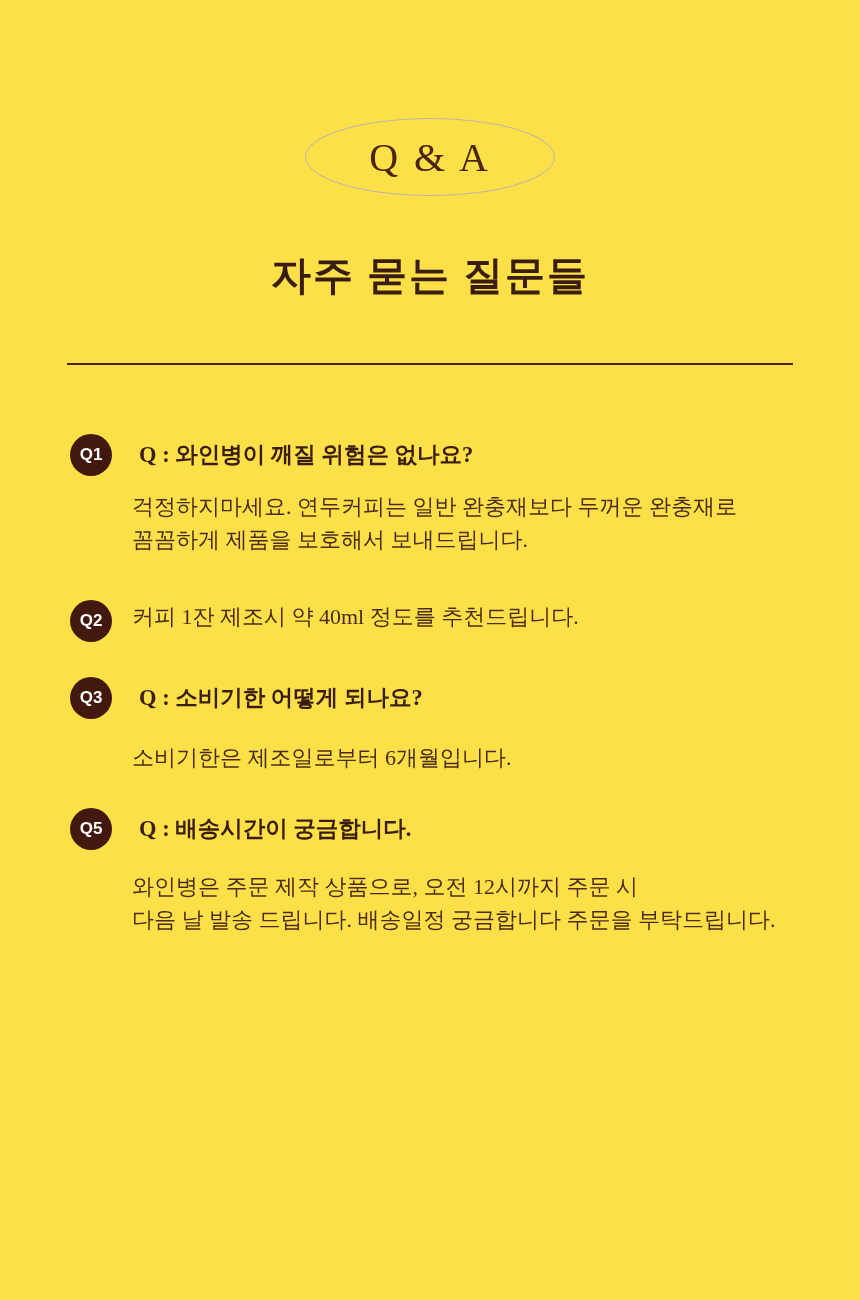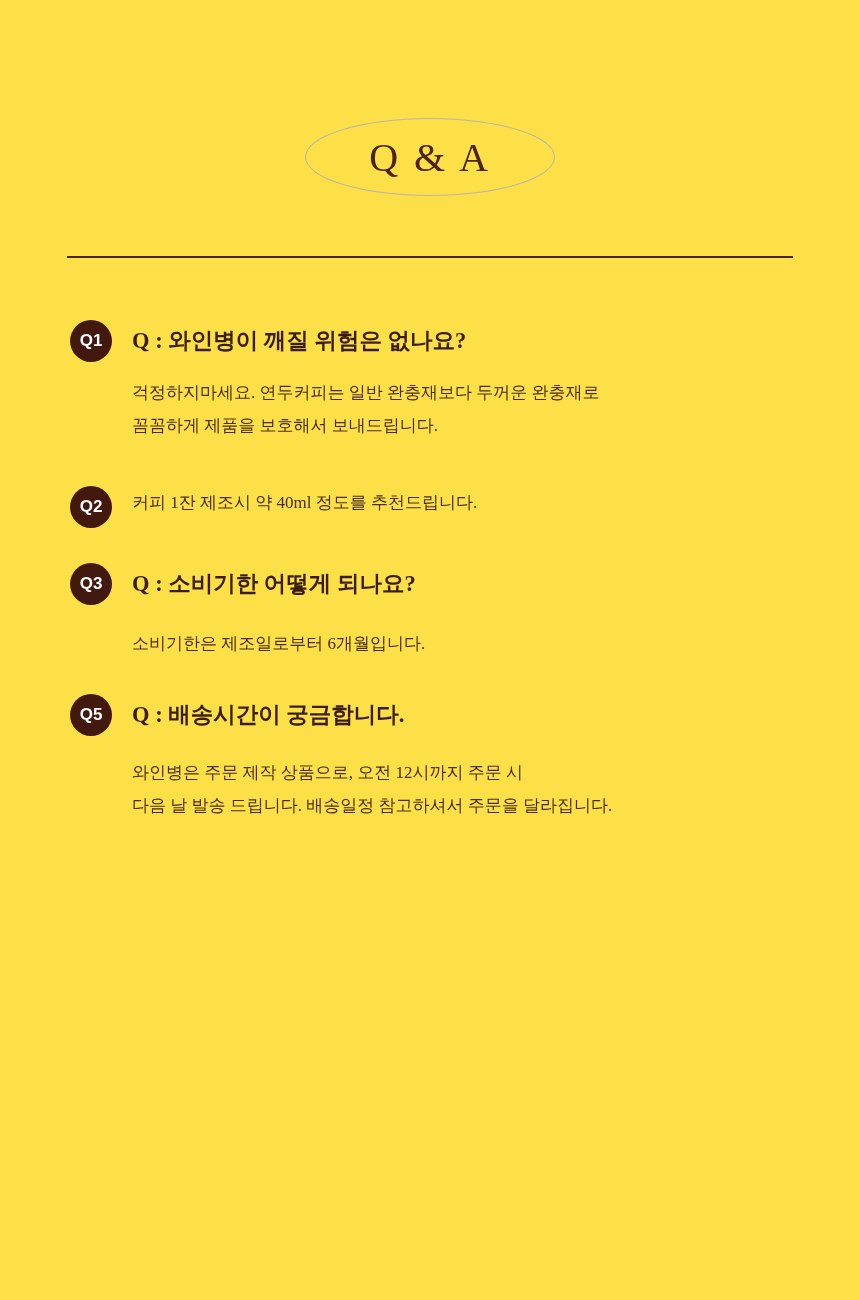--- a/index.html
+++ b/index.html
@@ -93,26 +93,26 @@
     align-items: center;
     justify-content: center;
     letter-spacing: 0px;
   }
   .q-text {
     font-family: "Liberation Serif", "DejaVu Serif", serif;
     font-size: 22.5px;
     font-weight: 700;
     color: #3a1d11;
     line-height: 42px;
-    margin: 0;
+    margin: 7px;
     white-space: nowrap;
   }
   .a-text {
     font-family: "Liberation Serif", "DejaVu Serif", serif;
-    font-size: 17px;
+    font-size: 22px;
     font-weight: 400;
     color: #4a2b1d;
     line-height: 33px;
     margin: 14px 0 0 0;
   }
   .a-text .line {
     display: block;
     white-space: nowrap;
   }
 </style>
@@ -120,20 +120,21 @@
 <body>
 
 <div class="page">
 
   <div class="header">
     <div class="badge-wrap">
       <div class="badge">
         <span class="badge-text">Q &amp; A</span>
       </div>
     </div>
+    <h1 class="subtitle">자주 묻는 질문들</h1>
     <div class="rule"></div>
   </div>
 
   <ul class="faq" id="faq-list">
       <li class="faq-item" style="margin-bottom: 44px;">
         <div class="qbadge">Q1</div>
         <p class="q-text">Q : 와인병이 깨질 위험은 없나요?</p>
         <p class="a-text" style="margin-top: 14px;">
           <span class="line">걱정하지마세요. 연두커피는 일반 완충재보다 두꺼운 완충재로</span>
           <span class="line">꼼꼼하게 제품을 보호해서 보내드립니다.</span>
@@ -150,18 +151,18 @@
         <p class="q-text">Q : 소비기한 어떻게 되나요?</p>
         <p class="a-text" style="margin-top: 22px;">
           <span class="line">소비기한은 제조일로부터 6개월입니다.</span>
         </p>
       </li>
       <li class="faq-item" style="margin-bottom: 0px;">
         <div class="qbadge">Q5</div>
         <p class="q-text">Q : 배송시간이 궁금합니다.</p>
         <p class="a-text" style="margin-top: 20px;">
           <span class="line">와인병은 주문 제작 상품으로, 오전 12시까지 주문 시</span>
-          <span class="line">다음 날 발송 드립니다. 배송일정 참고하셔서 주문을 달라집니다.</span>
+          <span class="line">다음 날 발송 드립니다. 배송일정 궁금합니다 주문을 부탁드립니다.</span>
         </p>
       </li>
     </ul>
 
 </div>
 
 </body></html>

